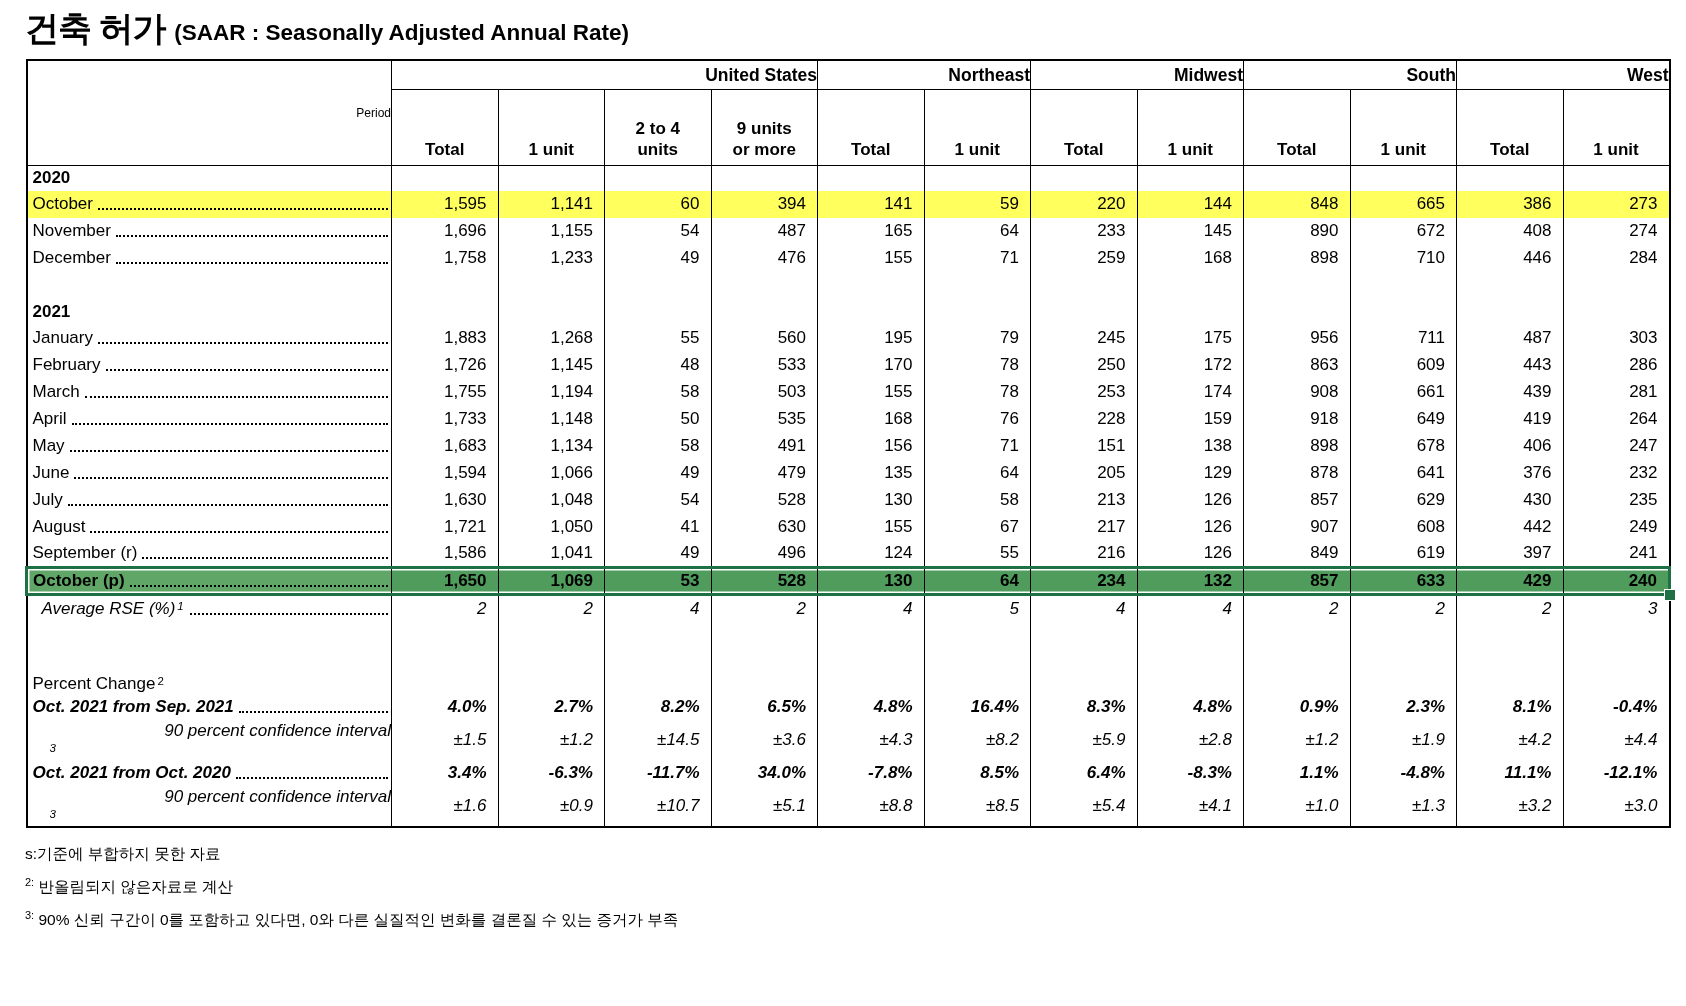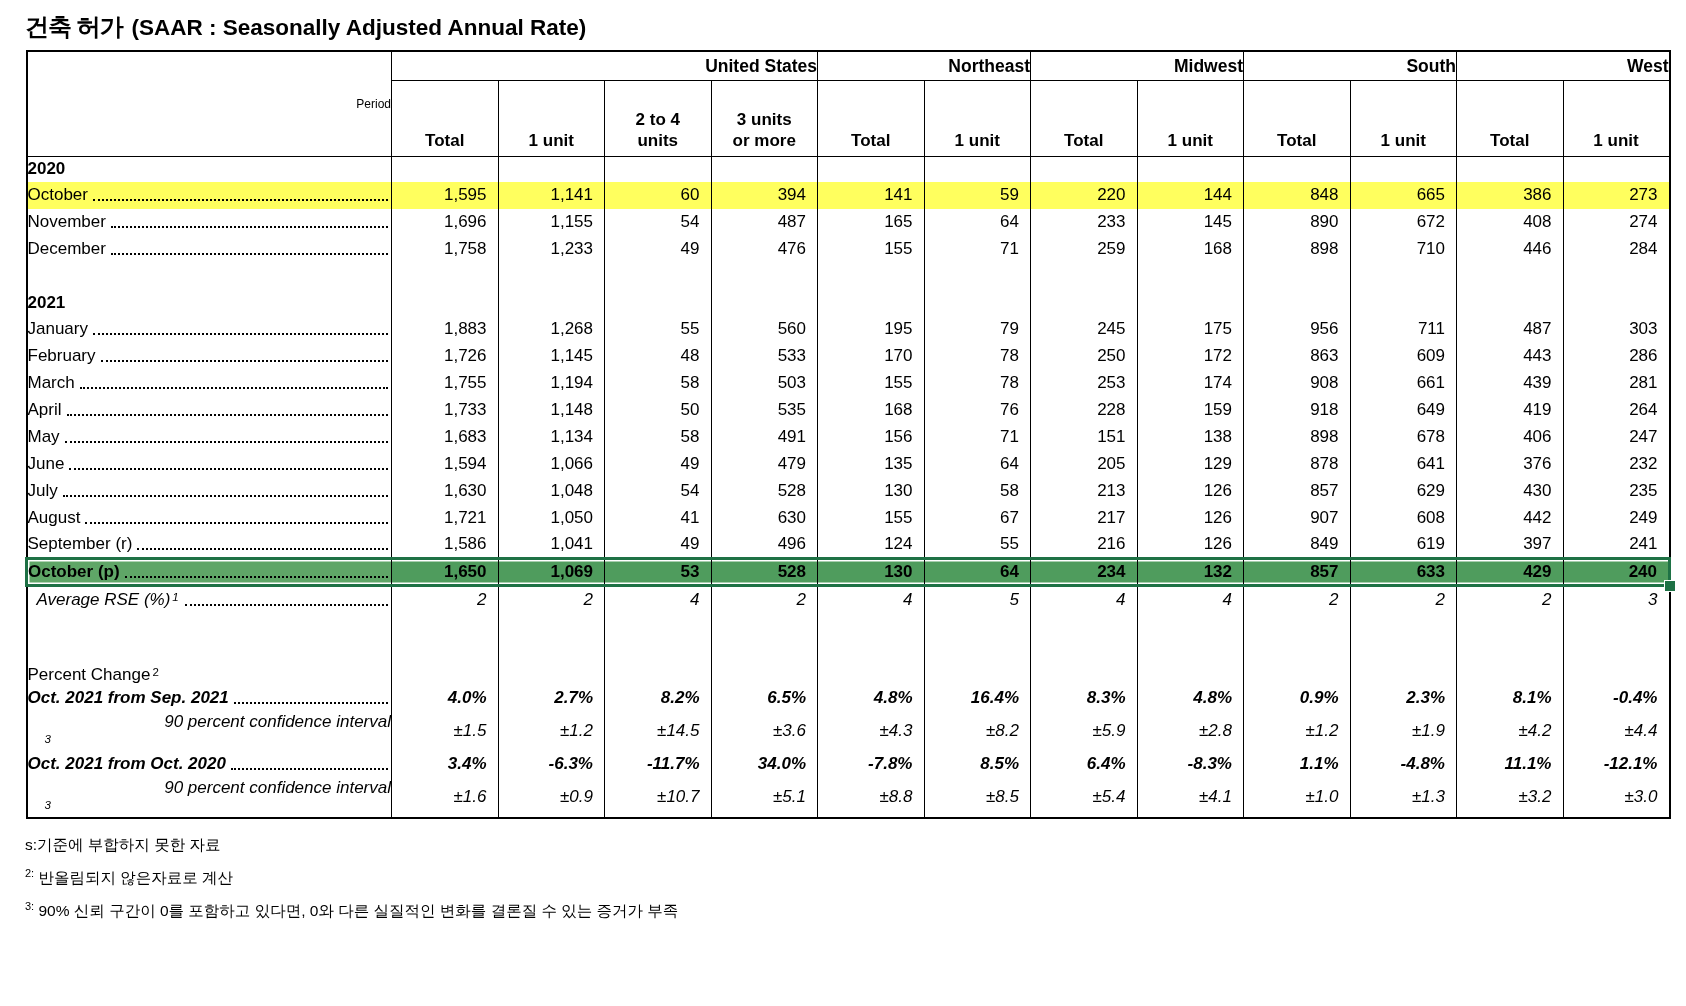--- a/index.html
+++ b/index.html
@@ -1,31 +1,31 @@
 <!DOCTYPE html>
 <html style="--hl-yellow: #FFFF5E; --sel-border: #1E7145; --sel-fill: #4F9C5D; --sel-label-fill: #5FA667;"><head>
 <meta charset="utf-8">
 <style>
   html,body{margin:0;padding:0;background:#fff;}
   body{width:1686px;height:1006px;overflow:hidden;font-family:"Liberation Sans",sans-serif;color:#000;}
   .page{position:relative;padding:6px 0 0 25px;}
 
   .title{margin:0 0 7px 0;white-space:nowrap;}
-  .t-ko{font-size:24px;font-weight:bold;letter-spacing:-1px;}
+  .t-ko{font-size:34px;font-weight:bold;letter-spacing:-1px;}
   .t-en{font-size:22.5px;font-weight:bold;}
 
   table{border-collapse:collapse;table-layout:fixed;width:1646px;border:2.5px solid #000;}
   th,td{padding:0;font-size:17px;overflow:visible;}
   .bl{border-left:1.5px solid #000;}
 
   .group-row th{height:28px;font-weight:bold;border-bottom:1.5px solid #000;text-align:right;vertical-align:middle;font-size:17.5px;}
   th.period{vertical-align:middle;text-align:right;font-weight:normal;font-size:12px;border-bottom:1.5px solid #000;}
   .sub-row th{height:70px;vertical-align:bottom;padding-bottom:5px;text-align:center;font-weight:bold;white-space:pre-line;line-height:1.25;border-bottom:1.5px solid #000;}
 
-  td.plabel{margin-left:34px;}
+  td.plabel{padding-left:5px;margin-left:34px;}
   td.val{text-align:right;padding-right:11px;white-space:nowrap;}
   .labwrap{display:flex;align-items:flex-end;}
   .lab{white-space:nowrap;}
   .lsup{font-size:11.5px;align-self:flex-start;padding:1px 1px 0 2px;}
   .leader{flex:1 1 auto;min-width:0;border-bottom:2.2px dotted #000;margin:0 3px 4px 5px;}
 
   tr.year{height:25px;}    tr.year td{font-weight:bold;}
   tr.month{height:27px;}
   tr.blank{height:28px;}   tr.blank2{height:44px;vertical-align:bottom;}
   tr.rse{height:28px;}     tr.rse td{font-style:italic;}
@@ -80,21 +80,21 @@
           <th colspan="2" class="bl">Northeast</th>
           <th colspan="2" class="bl">Midwest</th>
           <th colspan="2" class="bl">South</th>
           <th colspan="2" class="bl">West</th>
         </tr>
         <tr class="sub-row">
           <th class="bl">Total</th>
           <th class="bl">1 unit</th>
           <th class="bl">2 to 4
 units</th>
-          <th class="bl">3 units
+          <th class="bl">9 units
 or more</th>
           <th class="bl">Total</th>
           <th class="bl">1 unit</th>
           <th class="bl">Total</th>
           <th class="bl">1 unit</th>
           <th class="bl">Total</th>
           <th class="bl">1 unit</th>
           <th class="bl">Total</th>
           <th class="bl">1 unit</th>
         </tr>

